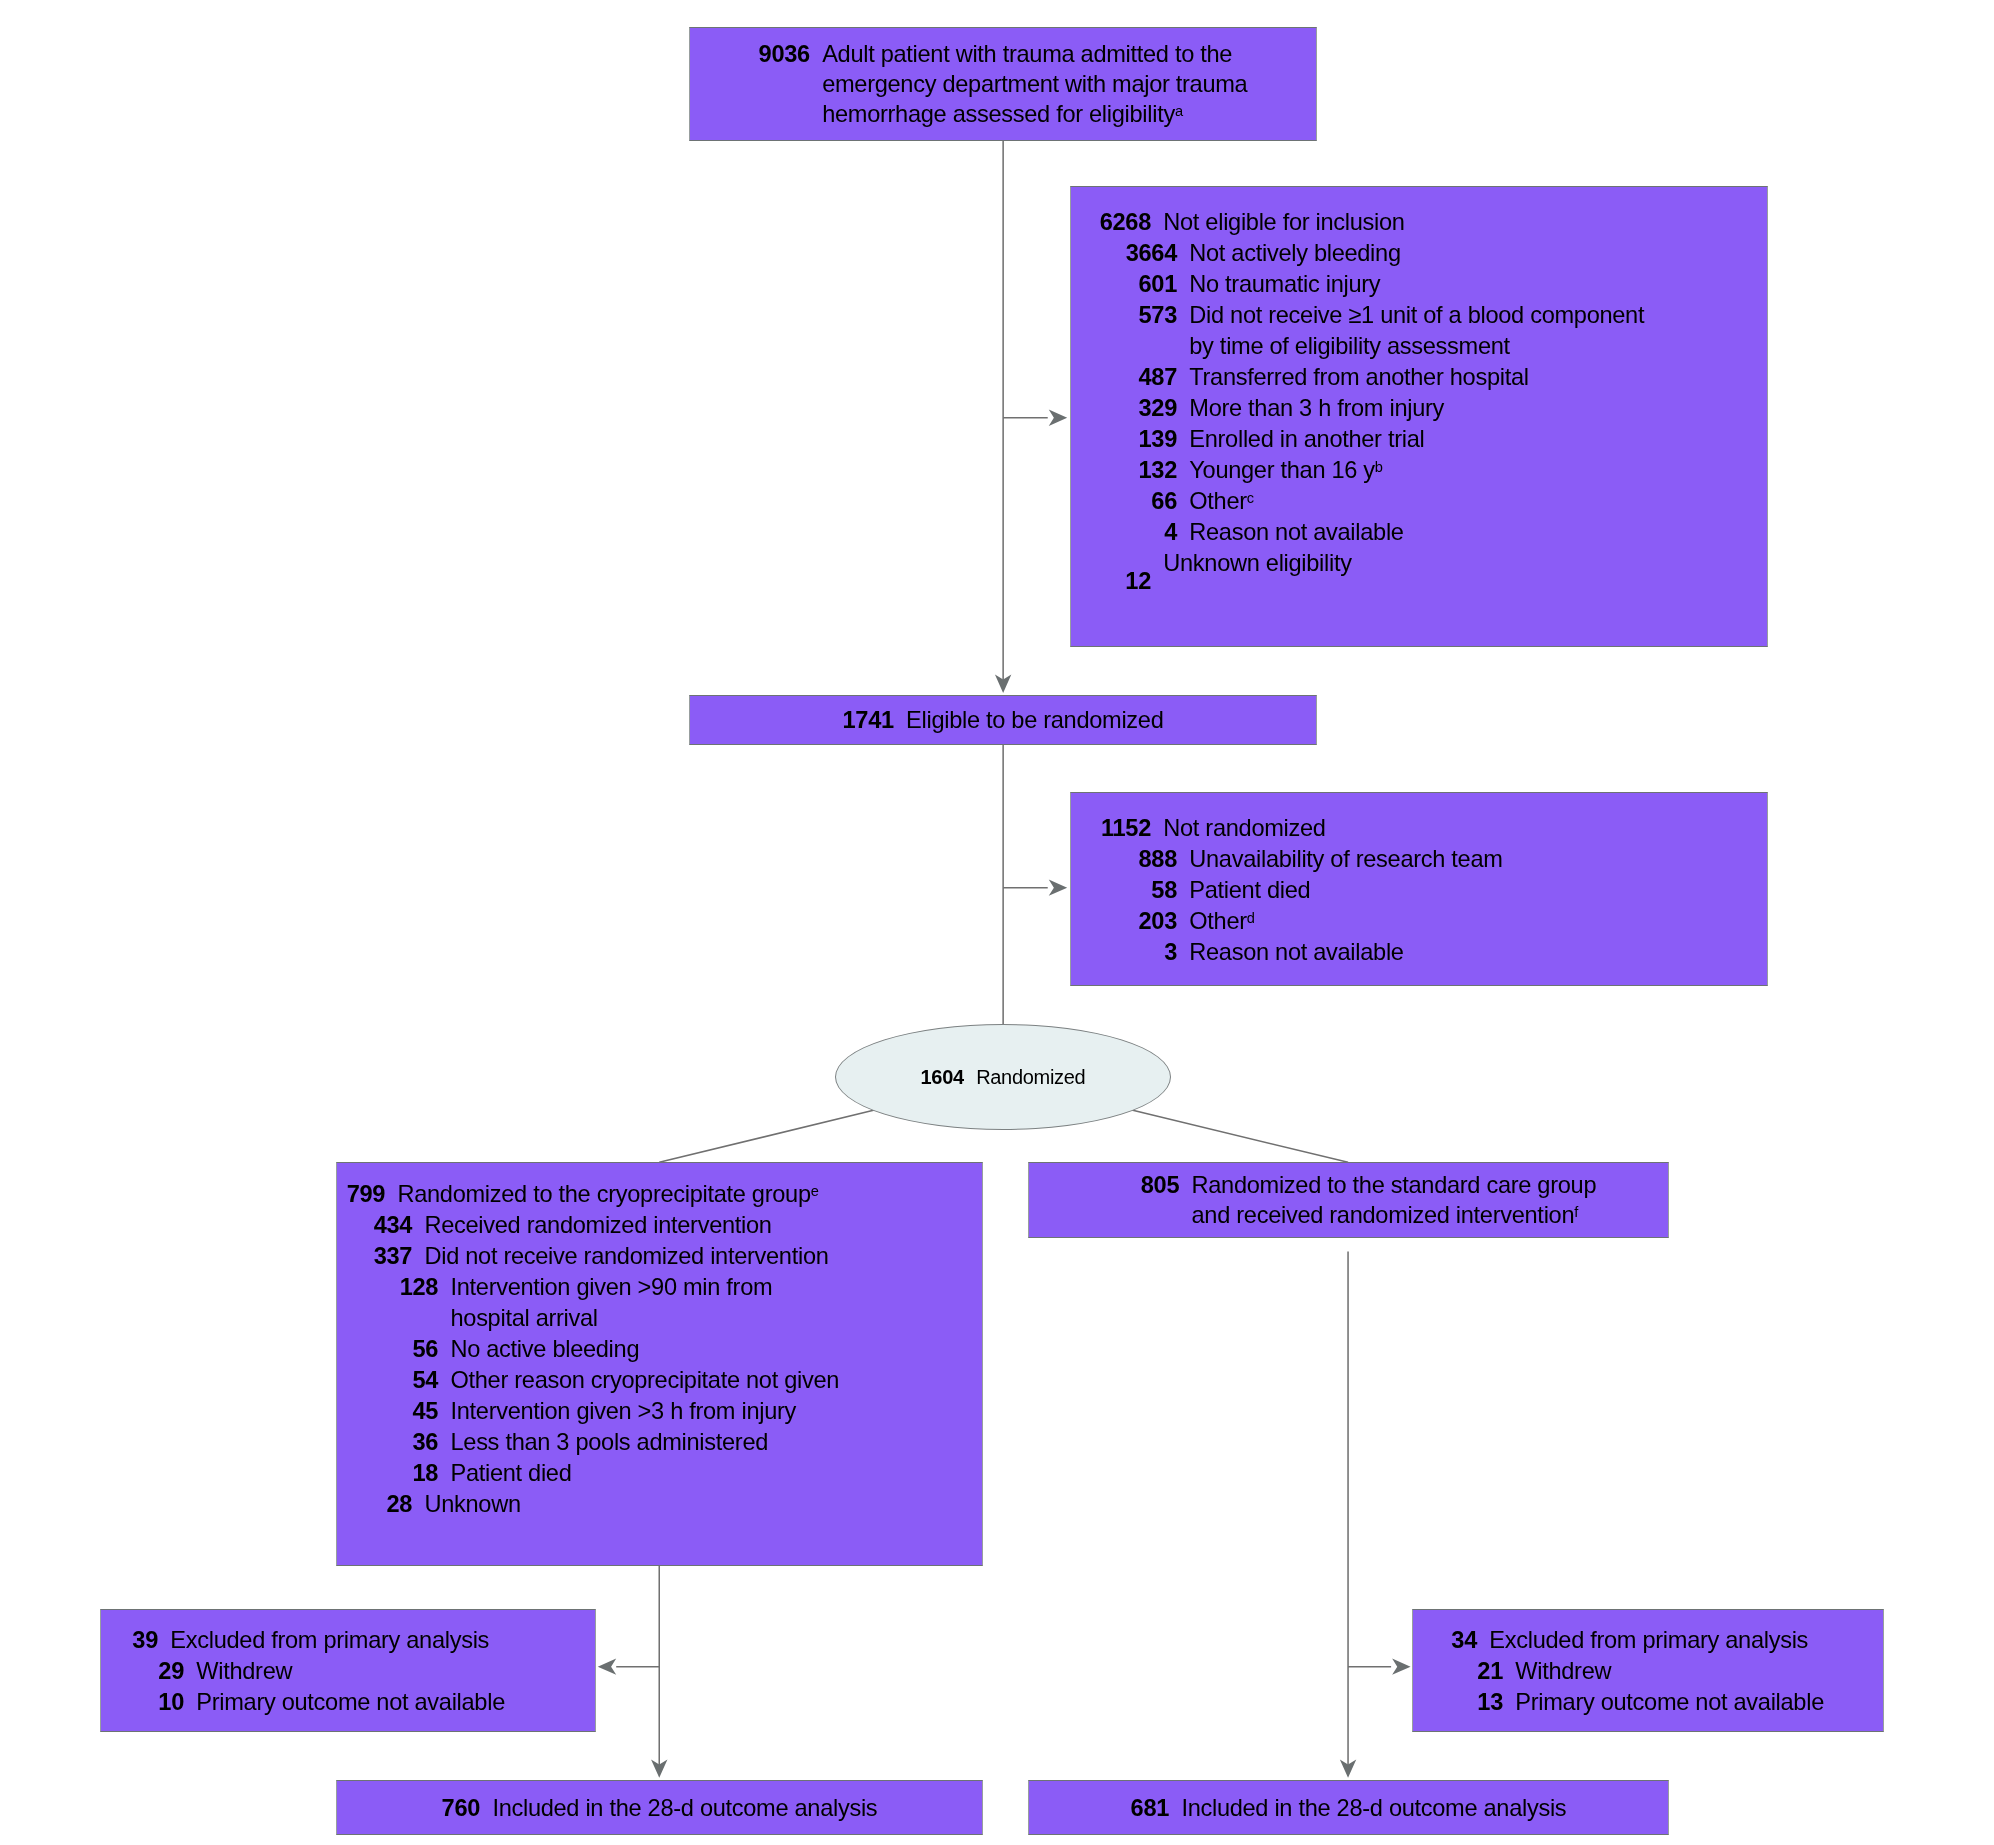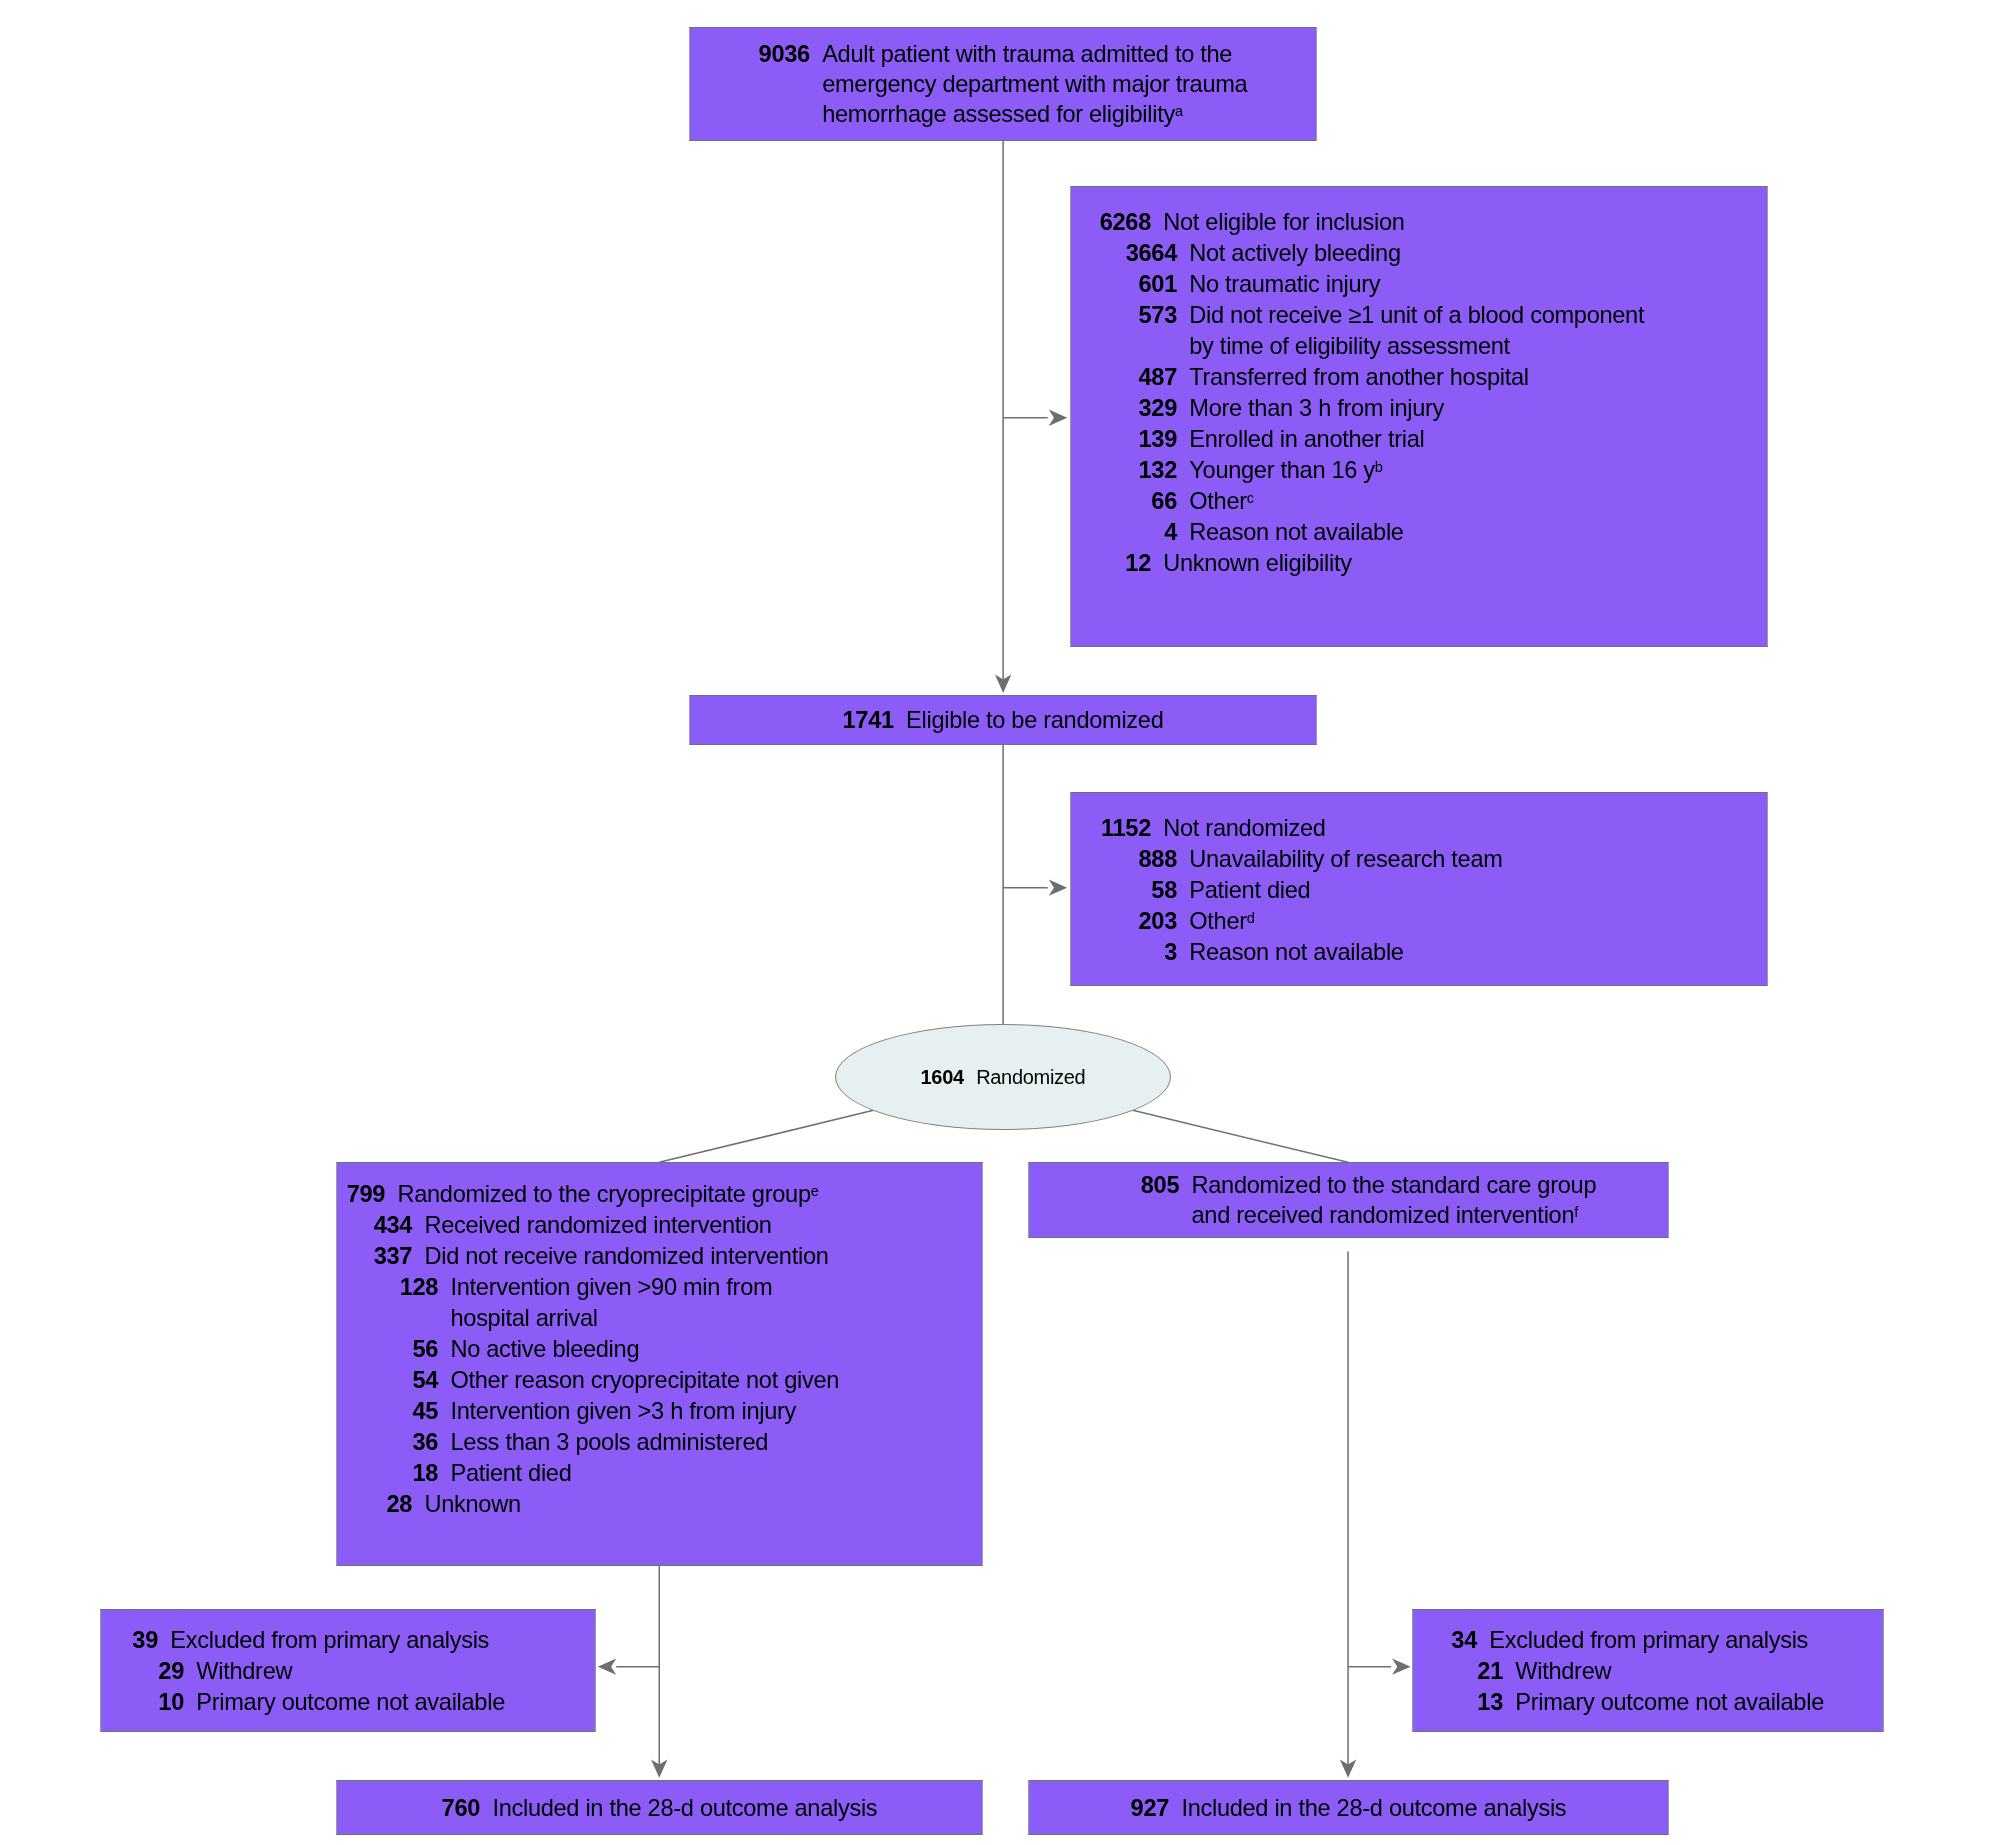--- a/index.html
+++ b/index.html
@@ -128,21 +128,21 @@
       </div>
       <div class="row">
         <span class="num" style="width: 80px;">66</span>
         <span class="txt" style="margin-left: 12.3px;">Other<sup>c</sup></span>
       </div>
       <div class="row">
         <span class="num" style="width: 80px;">4</span>
         <span class="txt" style="margin-left: 12.3px;">Reason not available</span>
       </div>
       <div class="row">
-        <span class="num" style="width: 54px;">12</span>
+        <span class="num" style="width: 54px; margin-top: 18px;">12</span>
         <span class="txt" style="margin-left: 12.3px;">Unknown eligibility</span>
       </div>
     </div>
 
   <div class="box center one" style="left:689px;top:695px;width:628px;height:50px;">
       <div class="row">
         <span class="num">1741</span>
         <span class="txt" style="margin-left: 12.3px;">Eligible to be randomized</span>
       </div>
     </div>
@@ -261,19 +261,19 @@
 
   <div class="box center one" style="left:336px;top:1780px;width:647px;height:55px;">
       <div class="row">
         <span class="num">760</span>
         <span class="txt" style="margin-left: 12.3px;">Included in the 28-d outcome analysis</span>
       </div>
     </div>
 
   <div class="box center one" style="left:1028px;top:1780px;width:641px;height:55px;">
       <div class="row">
-        <span class="num">927</span>
+        <span class="num">681</span>
         <span class="txt" style="margin-left: 12.3px;">Included in the 28-d outcome analysis</span>
       </div>
     </div>
 
 </div>
 
 
 </body></html>

